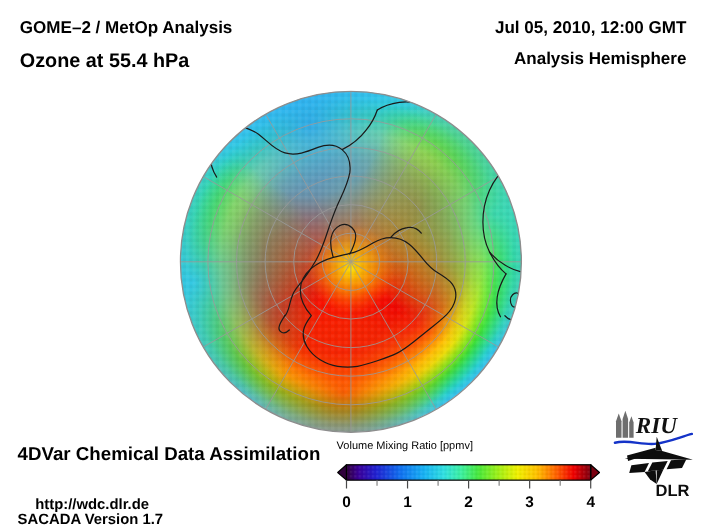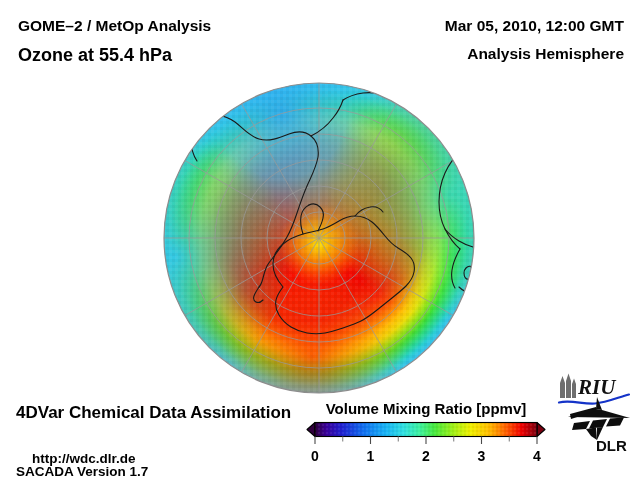--- a/index.html
+++ b/index.html
@@ -50,23 +50,22 @@
     position: absolute;
     left: 306px;
     top: 400px;
     width: 240px;
     height: 72px;
   }
   #cb-title {
     position: absolute;
     left: 0; top: 0;
     width: 240px;
-    text-align: center;
-    font-size: 15px;
-    font-weight: bold;
+    font-size: 10px;
+    font-weight: normal;
     white-space: nowrap;
   }
   #cb-svg {
     position: absolute;
     left: 0;
     top: 20px;
     width: 240px;
     height: 26px;
     display: block;
   }
@@ -82,21 +81,21 @@
   
   #riu-logo { position: absolute; left: 557px; top: 372px; width: 74px; height: 34px; }
   #dlr-logo { position: absolute; left: 566px; top: 396px; width: 66px; height: 58px; text-decoration: underline; }
   #riu-logo svg, #dlr-logo svg { display: block; }
 </style>
 </head>
 <body>
 
 <div class="txt" id="title-line-1">GOME–2 / MetOp Analysis</div>
 <div class="txt" id="title-line-2">Ozone at 55.4 hPa</div>
-<div class="txt" id="date-stamp">Mar 05, 2010, 12:00 GMT</div>
+<div class="txt" id="date-stamp">Jul 05, 2010, 12:00 GMT</div>
 <div class="txt" id="hemisphere">Analysis Hemisphere</div>
 
 <div id="globe-wrap">
   <svg id="globe-svg" viewBox="0 0 312 312" xmlns="http://www.w3.org/2000/svg">
     <defs>
       <clipPath id="disc">
         <circle cx="156" cy="156" r="155"></circle>
       </clipPath>
 
       <radialGradient id="ozoneRadial" cx="50%" cy="50%" r="50%">

